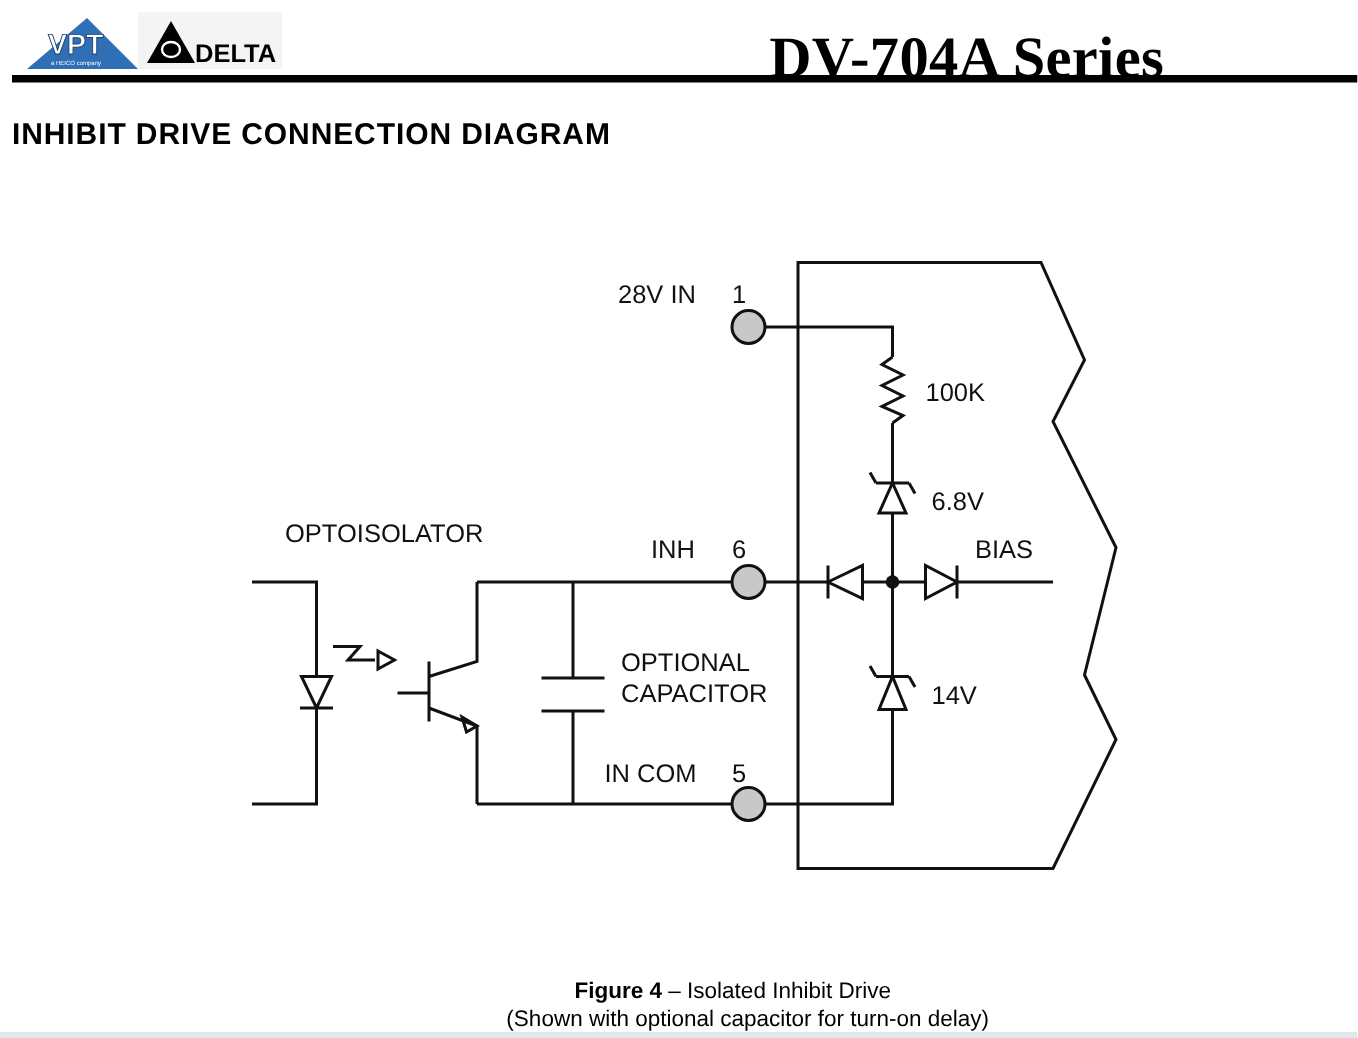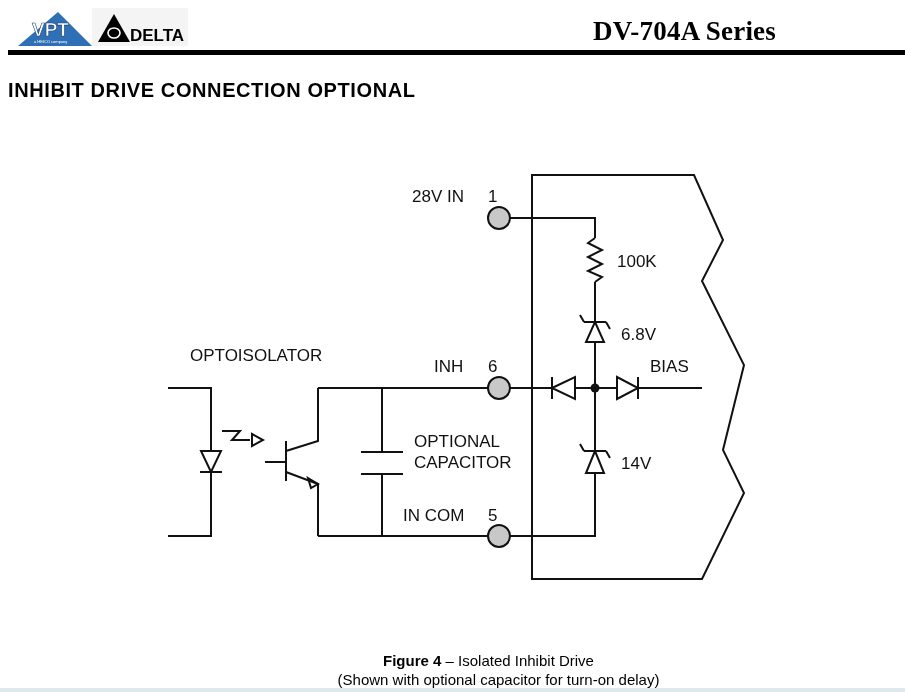--- a/index.html
+++ b/index.html
@@ -1,20 +1,20 @@
 <!DOCTYPE html>
 <html><head>
 <meta charset="utf-8">
 <style>
   html, body { margin: 0; padding: 0; background: #ffffff; }
   body { width: 905px; height: 692px; position: relative; overflow: hidden; font-family: "Liberation Sans", sans-serif; color: #000; }
   .header { position: absolute; left: 0; top: 0; width: 780px; height: 56px; }
   .vpt-logo { position: absolute; left: 18px; top: 12px; width: 74px; height: 34px; }
   .delta-logo { position: absolute; left: 92px; top: 8px; width: 96px; height: 38px; background: #f4f4f4; }
-  .series-title { position: absolute; right: 4px; top: 16px; font-family: "Liberation Serif", serif; font-weight: bold; font-size: 27px; letter-spacing: 0.2px; }
+  .series-title { position: absolute; right: 4px; top: 16px; font-family: "Liberation Serif", serif; font-weight: bold; font-size: 39px; letter-spacing: 0.2px; }
   .header-rule { position: absolute; left: 8px; top: 50px; width: 897px; height: 5px; background: #000; }
   .section-title { position: absolute; left: 8px; top: 79px; font-weight: bold; font-size: 20px; letter-spacing: 0.6px; }
   svg.diagram { position: absolute; left: 0; top: 0; }
   .lbl { font-family: "Liberation Sans", sans-serif; font-size: 17px; fill: #111; }
   .caption { position: absolute; left: 0; width: 905px; text-align: center; font-size: 15px; padding-left: 36px; }
   .caption-1 { top: 652px; }
   .caption-2 { top: 671px; margin-left: 10px; }
   .footer-strip { position: absolute; left: 0; top: 688px; width: 905px; height: 4px; background: #dfe8ec; }
 </style>
 </head>
@@ -28,21 +28,21 @@
   </svg>
   <svg class="delta-logo" viewBox="0 0 96 38">
     <polygon points="6,34 22,6 38,34" fill="#000"></polygon>
     <ellipse cx="22" cy="25" rx="6" ry="5" fill="none" stroke="#fff" stroke-width="1.6"></ellipse>
     <text x="38" y="33" font-family="Liberation Sans, sans-serif" font-weight="bold" font-size="17" fill="#000">DELTA</text>
   </svg>
   <div class="series-title">DV-704A Series</div>
   <div class="header-rule"></div>
 </div>
 
-<div class="section-title">INHIBIT DRIVE CONNECTION OPTIONAL</div>
+<div class="section-title">INHIBIT DRIVE CONNECTION DIAGRAM</div>
 
 <svg class="diagram" width="905" height="692">
   <g fill="none" stroke="#111" stroke-width="2" stroke-linejoin="miter">
 
     <path d="M532,175 L694,175 L723,240 L702,281 L744,365 L723,450 L744,493 L702,579 L532,579 Z"></path>
 
     <path d="M510,218 L595,218 L595,238"></path>
     <path d="M595,238 L588,243 L602,250 L588,257 L602,264 L588,271 L602,277 L595,282"></path>
     <path d="M595,282 L595,322"></path>
 

